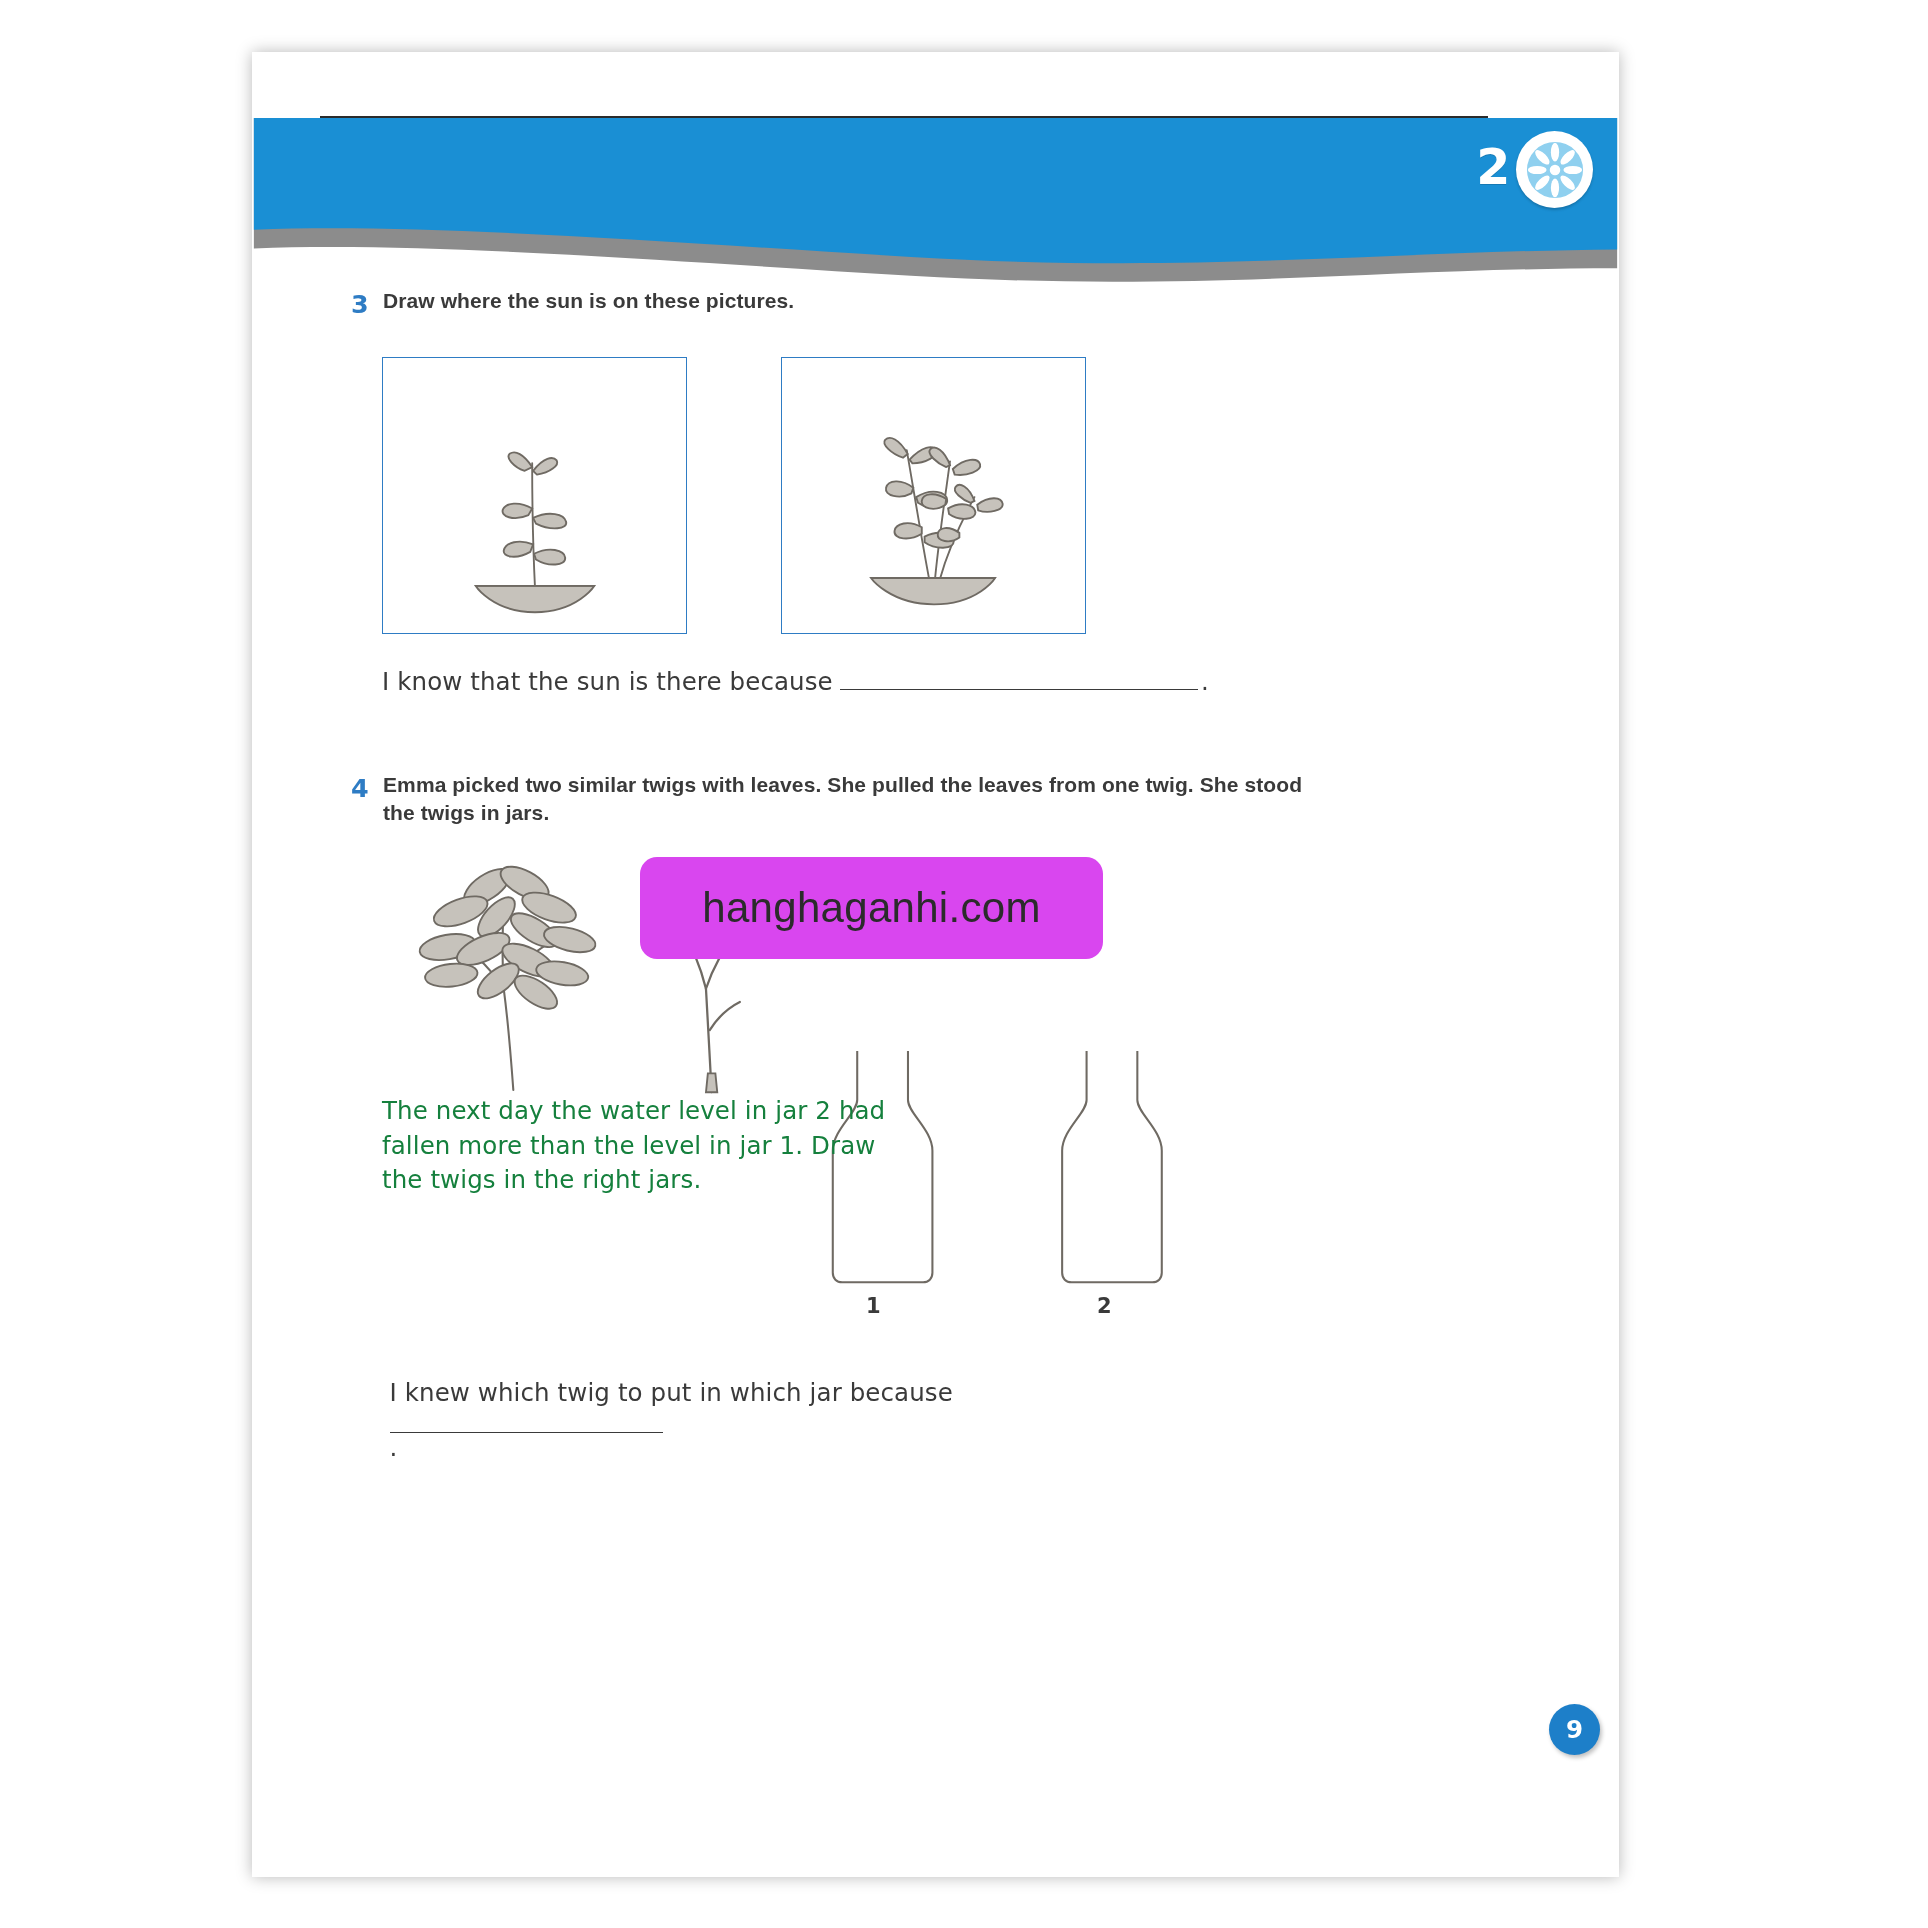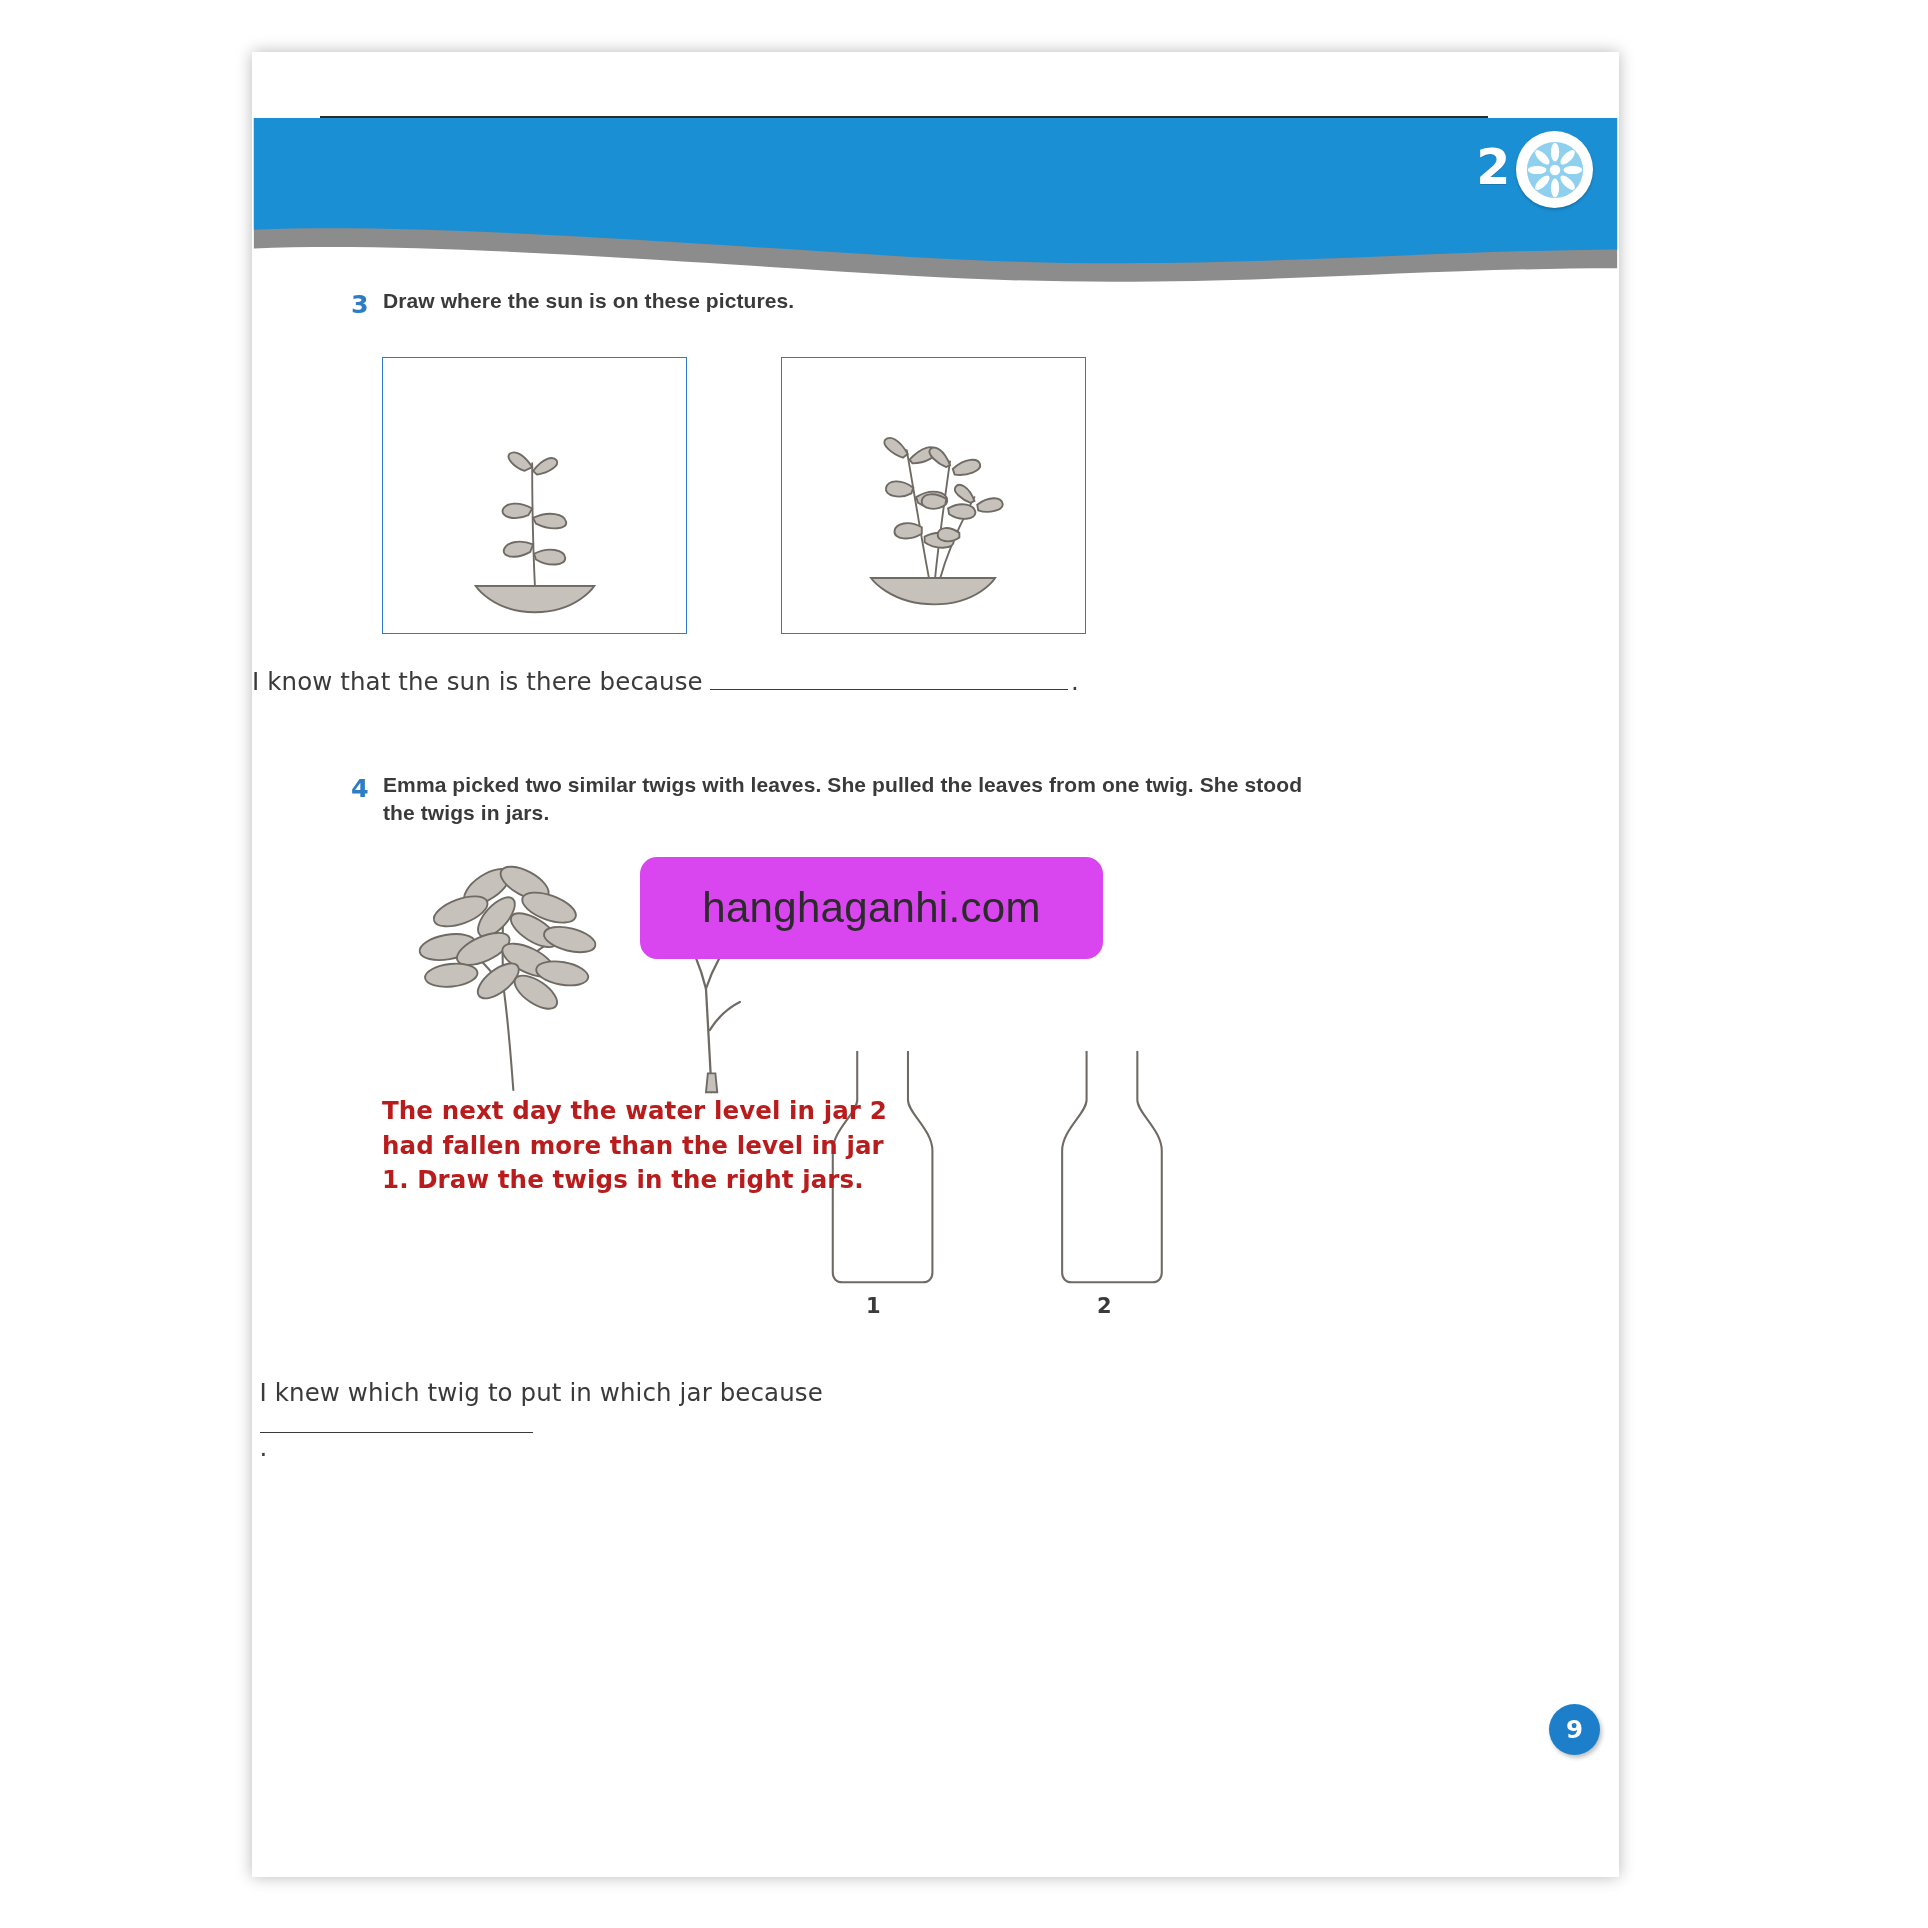--- a/index.html
+++ b/index.html
@@ -124,20 +124,21 @@
   }
   .pic-box svg {
     position: absolute;
     left: 50%;
     transform: translateX(-50%);
     bottom: 17px;
   }
 
   
   .answer-line {
+    padding-left: 130px;
     margin-top: 30px;
     display: flex;
     align-items: baseline;
     font-family: "DejaVu Sans", sans-serif;
     font-size: 24.5px;
     color: #3a3a3a;
     letter-spacing: 0.1px;
   }
   .blank {
     display: inline-block;
@@ -172,22 +173,22 @@
   #jar-label-1 { left: 614px; top: 452px; }
   #jar-label-2 { left: 845px; top: 452px; }
 
   .jar-text {
     position: absolute;
     left: 130px;
     top: 252px;
     width: 508px;
     font-family: "DejaVu Sans", sans-serif;
     font-size: 24.5px;
-    font-weight: bold;
-    color: #b91c1c;
+    font-weight: normal;
+    color: #15803d;
     line-height: 1.42;
     letter-spacing: 0.1px;
   }
 
   
   #watermark {
     position: absolute;
     left: 388px;
     top: 805px;
     width: 463px;

